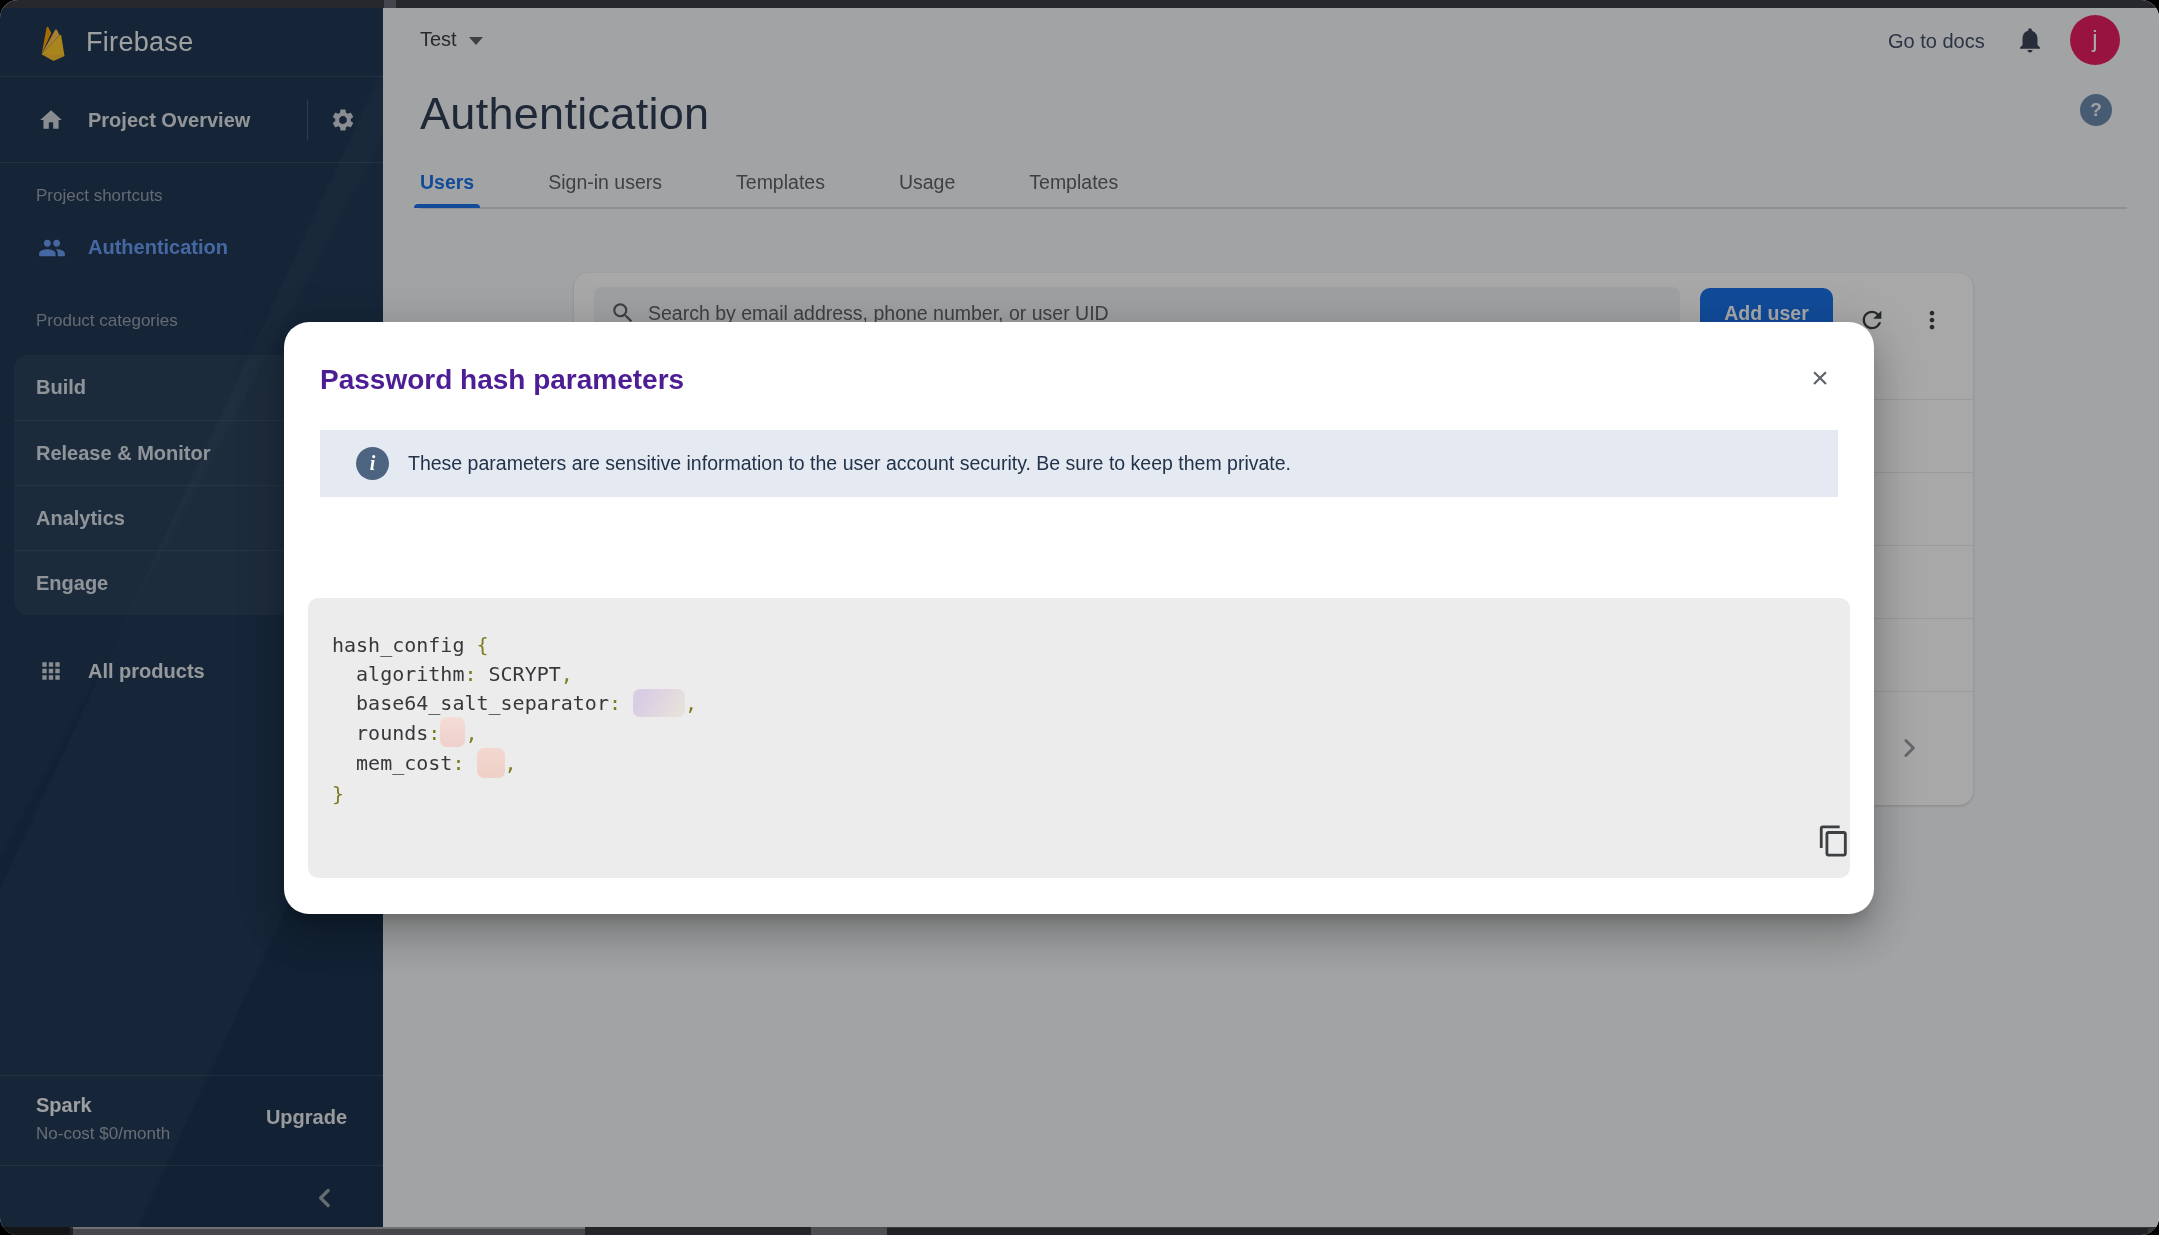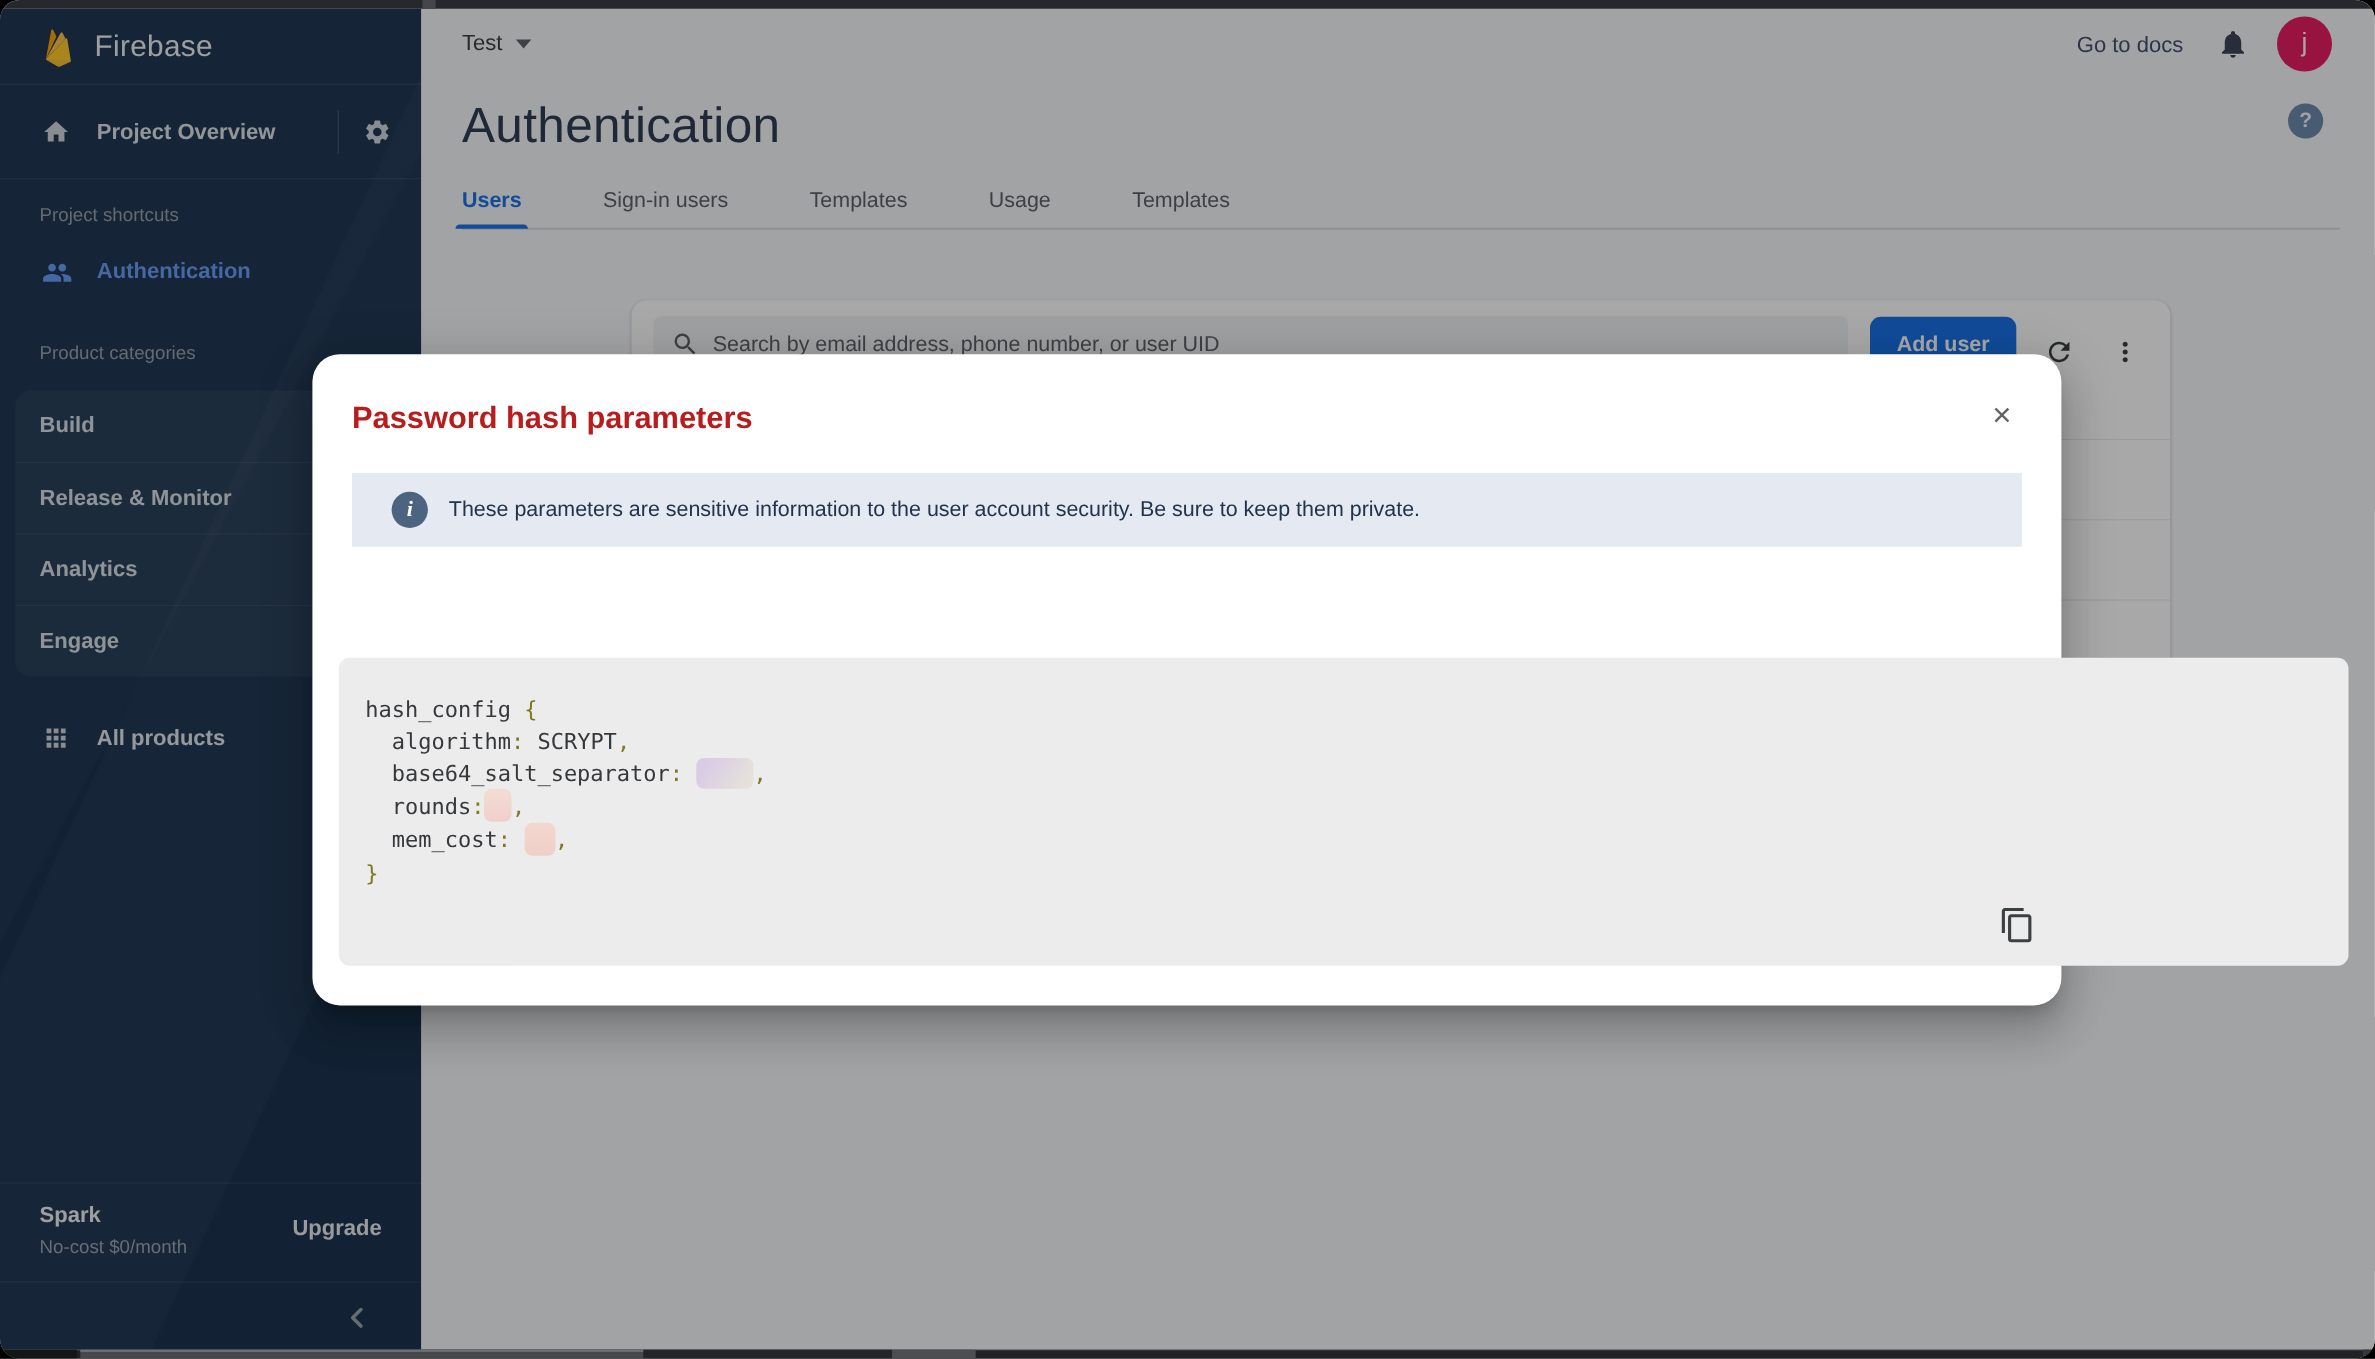--- a/index.html
+++ b/index.html
@@ -76,27 +76,27 @@
   .add-user-btn { position:absolute; left:1126px; top:15px; width:133px; height:50px; background:#1a73e8; border:none; border-radius:10px; color:#fff; font-size:19.5px; font-weight:bold; font-family:"Liberation Sans",sans-serif; cursor:pointer; }
   .icon-btn { position:absolute; top:28px; width:40px; height:40px; background:none; border:none; cursor:pointer; color:#3c4043; }
   .refresh-btn { left:1278px; }
   .more-btn { left:1338px; }
   .row-sep { position:absolute; left:0; width:1399px; height:1px; background:#e8eaed; }
   .pager-next { position:absolute; left:1320px; top:460px; color:#9aa0a6; cursor:pointer; }
 
   
   .modal { position:absolute; left:284px; top:314px; width:1590px; height:592px; background:#fff; border-radius:25px; z-index:30;
            box-shadow:0 11px 15px -7px rgba(0,0,0,.2), 0 24px 38px 3px rgba(0,0,0,.14), 0 9px 46px 8px rgba(0,0,0,.12); }
-  .modal-title { position:absolute; left:36px; top:42px; font-size:28px; color:#b91c1c; }
+  .modal-title { position:absolute; left:36px; top:42px; font-size:28px; color:#4c1d95; }
   .modal-close { position:absolute; left:1516px; top:36px; width:40px; height:40px; border:none; background:none; font-size:30px; color:#5f6368; cursor:pointer; line-height:40px; text-align:center; font-family:"Liberation Sans",sans-serif; }
   .banner { position:absolute; left:36px; top:108px; width:1518px; height:67px; background:#e4e9f2; }
   .banner-icon { position:absolute; left:36px; top:17px; width:33px; height:33px; border-radius:50%; background:#4d6480; color:#fff; font-size:20px; font-weight:bold; font-style:italic; text-align:center; line-height:33px; font-family:"Liberation Serif",serif; }
   .banner-text { position:absolute; left:88px; top:22px; font-size:19.5px; color:#22334a; }
   .modal-desc { position:absolute; left:36px; top:214px; font-size:19.5px; color:#80868b; }
-  .codeblock { position:absolute; left:24px; top:276px; width:1827px; height:280px; background:#ececec; border-radius:10px; padding:33px 0 0 24px; }
+  .codeblock { position:absolute; left:24px; top:276px; width:1542px; height:280px; background:#ececec; border-radius:10px; padding:33px 0 0 24px; }
   .code-line { font-family:"DejaVu Sans Mono","Liberation Mono",monospace; font-size:20px; line-height:29px; color:#36383b; white-space:pre; }
   .code-line .punct { color:#7d7b20; }
   .pill { display:inline-block; vertical-align:middle; position:relative; top:-2px; }
   .pill-signer { width:1108px; height:26px; border-radius:6px;
     background:linear-gradient(90deg,#bbbbbc 0%,#c3bfc5 28%,#dccbe7 40%,#e6d4f0 52%,#e2d0ed 68%,#e9dcf0 84%,#e4e3db 98%); }
   .pill-salt { width:52px; height:28px; border-radius:7px; background:linear-gradient(120deg,#d9cde4 20%,#e6e2da 90%); }
   .pill-rounds { width:25px; height:30px; border-radius:7px; background:linear-gradient(180deg,#f4ddd7,#eed0c9); }
   .pill-mem { width:28px; height:30px; border-radius:7px; background:linear-gradient(180deg,#f3d8d0,#efcfc6); }
   .copy-btn { position:absolute; left:1504px; top:222px; width:44px; height:44px; border:none; background:none; color:#3c4043; cursor:pointer; }
 </style>

